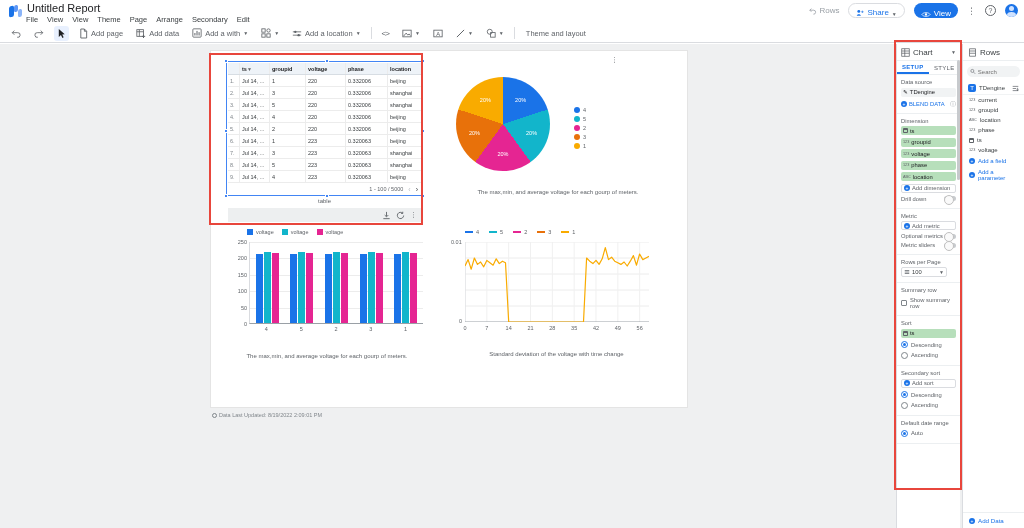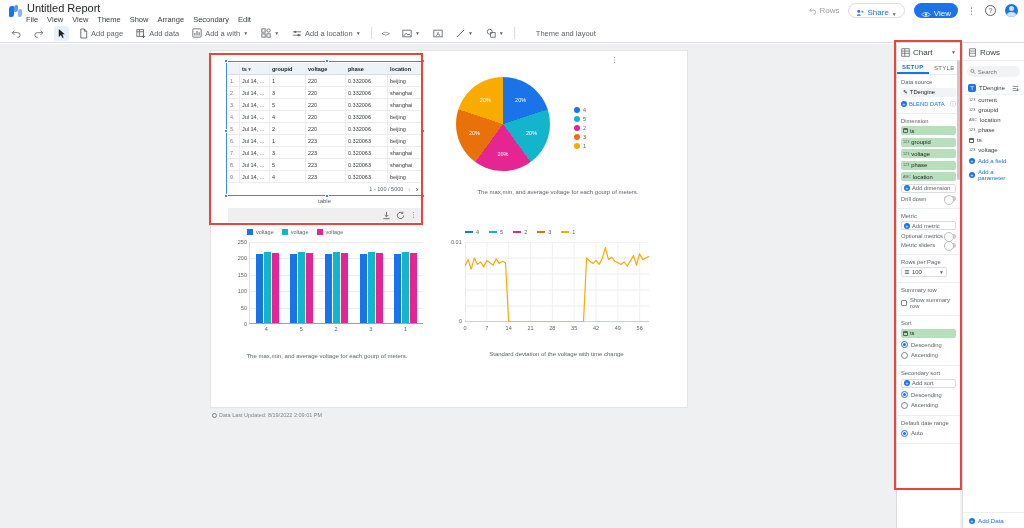--- a/index.html
+++ b/index.html
@@ -30,21 +30,21 @@
   .avatar::after{content:"";position:absolute;left:2px;top:8px;width:9px;height:6px;border-radius:50%;background:#cfe2ff}
 
   
   .toolbar{position:absolute;top:24px;left:0;right:0;height:19px;border-bottom:1px solid #dadce0;
            display:flex;align-items:center;gap:7px;padding:0 8px;font-size:7.5px;color:#5f6368;background:#fff}
   .tbtn{display:flex;align-items:center;gap:3px;height:15px;padding:0 3px;border-radius:3px}
   .tbtn.sel{background:#e8f0fe}
   .tbtn svg{display:block}
   .caret{font-size:5px;color:#5f6368}
   .tsep{width:1px;height:12px;background:#dadce0}
-  .theme-lbl{color:#5f6368;margin-left:14px}
+  .theme-lbl{color:#5f6368;margin-left:4px}
 
   
   .workspace{position:absolute;top:44px;left:0;right:0;bottom:0;background:#eff0f1}
   .canvas{position:absolute;left:210px;top:6px;width:478px;height:358px;background:#fff;border:1px solid #e4e4e4}
   .footnote{position:absolute;left:212px;top:368px;display:flex;align-items:center;gap:2px;
             font-size:5.5px;color:#80868b}
   .footnote .dot{width:5px;height:5px;border-radius:50%;border:1px solid #80868b;display:inline-block}
 
   
   .tbl{position:absolute;left:17px;top:12px;width:193px;font-size:5.5px;color:#3c4043;background:#fff}
@@ -165,21 +165,21 @@
         <i class="b1"></i>
         <i class="b2"></i>
         <i class="b3"></i>
       </div>
     <div class="rpt-title">Untitled Report</div>
     <nav class="menubar" id="menubar">
         <span>File</span>
         <span>View</span>
         <span>View</span>
         <span>Theme</span>
-        <span>Show</span>
+        <span>Page</span>
         <span>Arrange</span>
         <span>Secondary</span>
         <span>Edit</span>
       </nav>
     <div class="hdr-right">
       <div class="reset">
         <svg width="8" height="8" viewBox="0 0 10 10">
             <path class="ic-g" style="stroke:#9aa0a6" d="M3 2 L1 4 L3 6 M1 4 H6 a2.5 2.5 0 1 1 -0.5 5"></path>
           </svg>
         <span>Rows</span>

